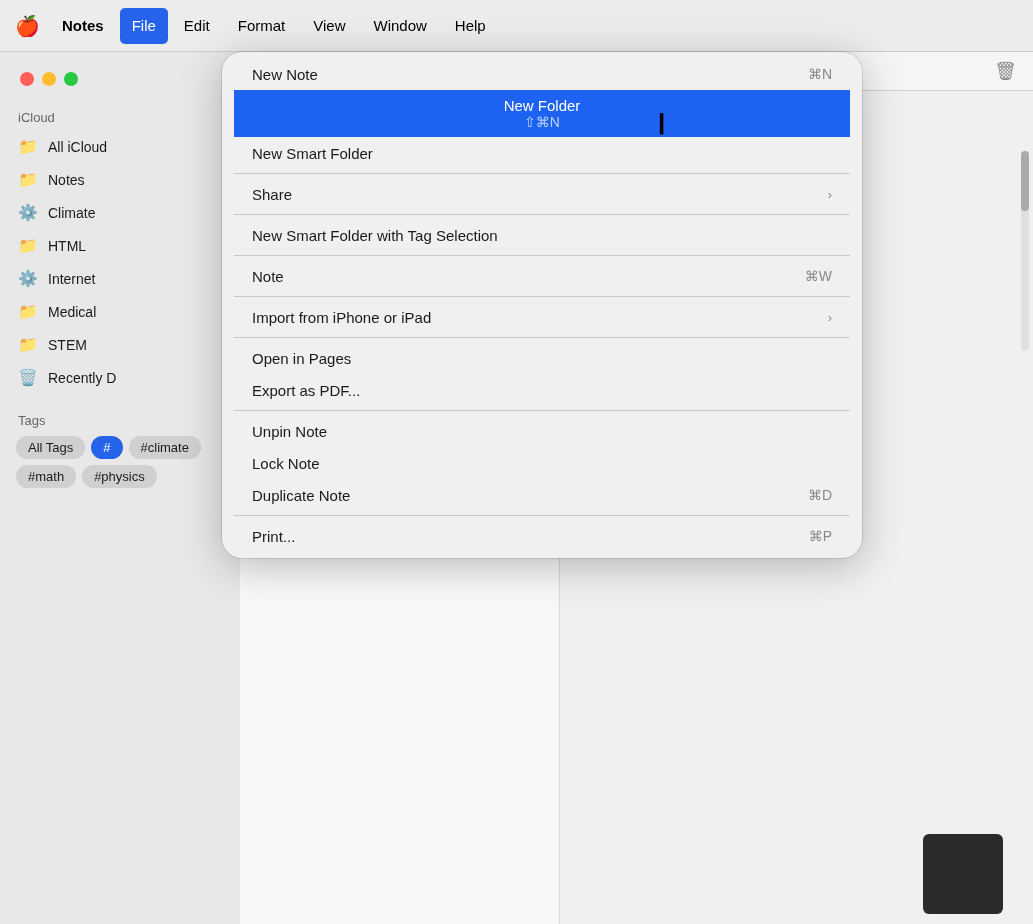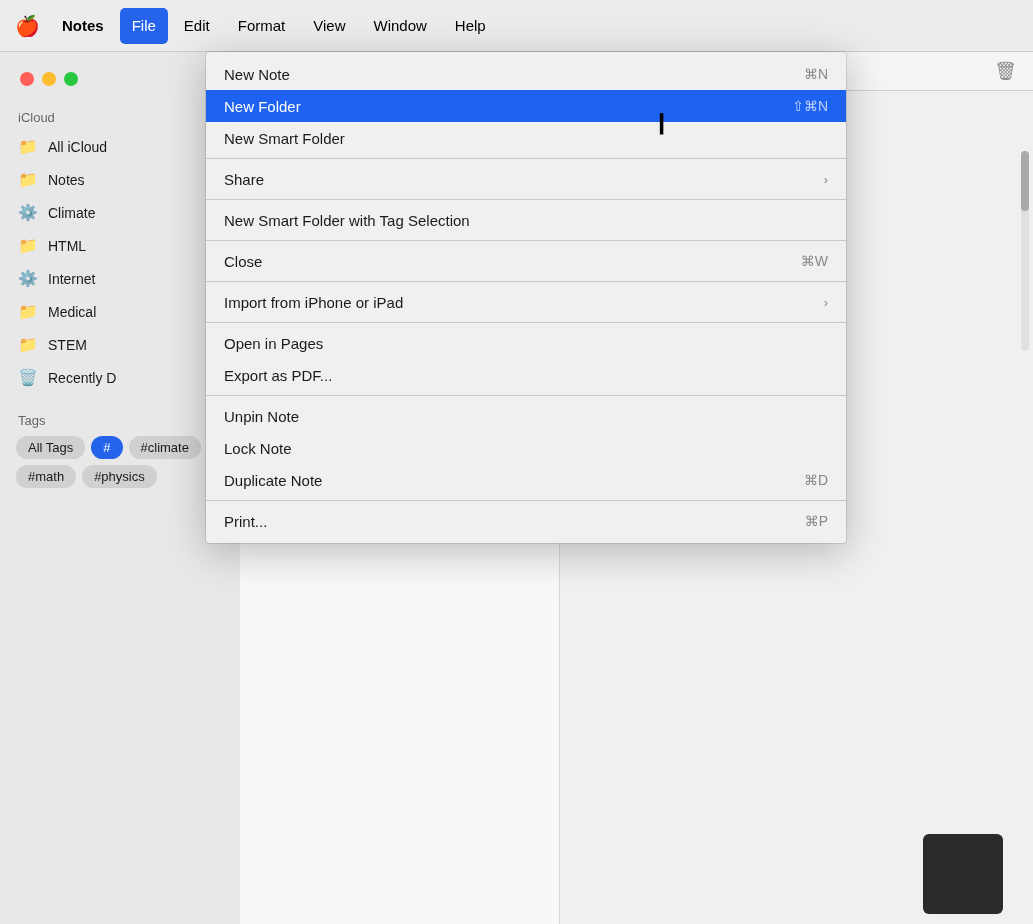--- a/index.html
+++ b/index.html
@@ -164,43 +164,44 @@
       margin-left: auto;
       font-size: 18px;
       color: #888;
       cursor: pointer;
     }
 
     
     .dropdown-menu {
       position: absolute;
       top: 52px;
-      left: 206px;
+      left: 222px;
       width: 640px;
       background: #f0f0f0;
-      border-radius: 3px;
+      border-radius: 20px;
       box-shadow: 0 8px 40px rgba(0,0,0,0.25), 0 0 0 1px rgba(0,0,0,0.1);
       z-index: 100;
-      padding: 6px 0;
+      padding: 6px 12px;
       overflow: hidden;
     }
 
     .menu-item {
       display: flex;
       align-items: center;
       justify-content: space-between;
       padding: 7px 18px;
       font-size: 15px;
       cursor: pointer;
       color: #1a1a1a;
       min-height: 32px;
     }
     .menu-item.highlighted {
       background: #1d62f0;
       color: white;
+      flex-direction: column;
     }
     .menu-item-left {
       display: flex;
       align-items: center;
       gap: 6px;
     }
     .menu-item-shortcut {
       color: #888;
       font-size: 14px;
       display: flex;
@@ -421,21 +422,21 @@
   <div class="menu-item">
     <span class="menu-item-left">
       <span>New Smart Folder with Tag Selection</span>
     </span>
   </div>
 
   <div class="menu-separator"></div>
 
   <div class="menu-item">
     <span class="menu-item-left">
-      <span>Close</span>
+      <span>Note</span>
     </span>
     <span class="menu-item-shortcut">⌘W</span>
   </div>
 
   <div class="menu-separator"></div>
 
   <div class="menu-item">
     <span class="menu-item-left">
       <span>Import from iPhone or iPad</span>
     </span>

